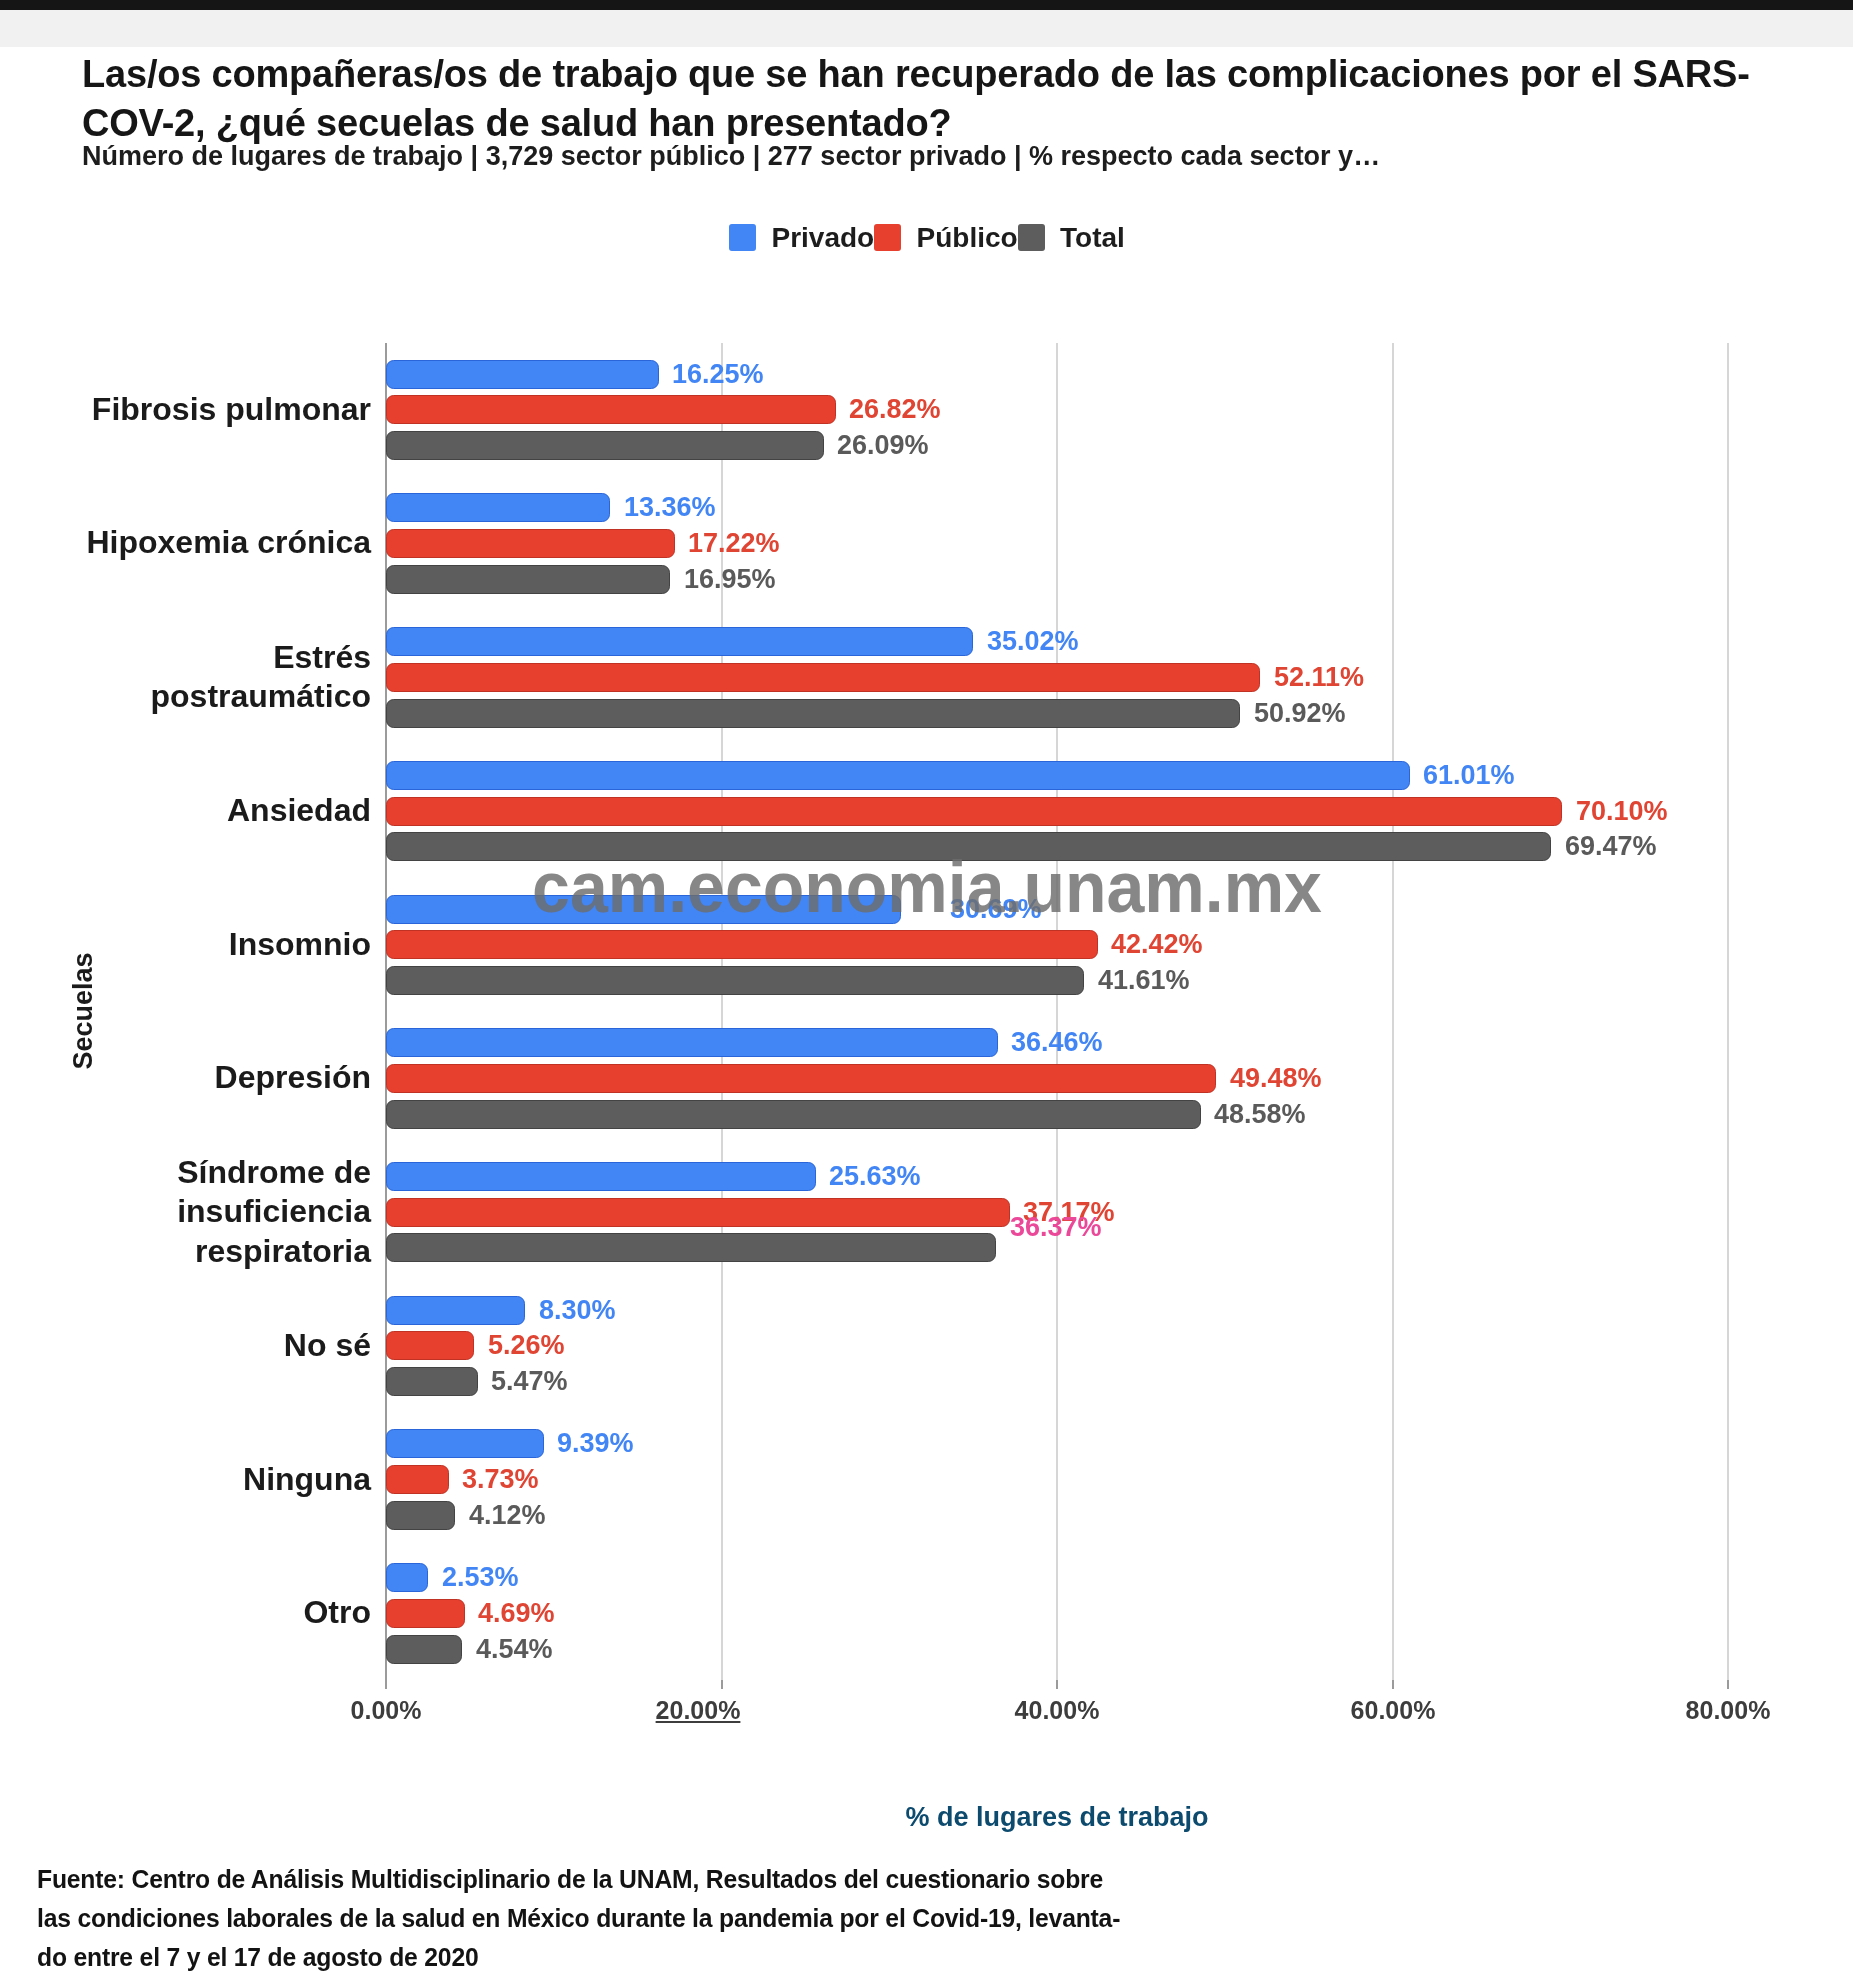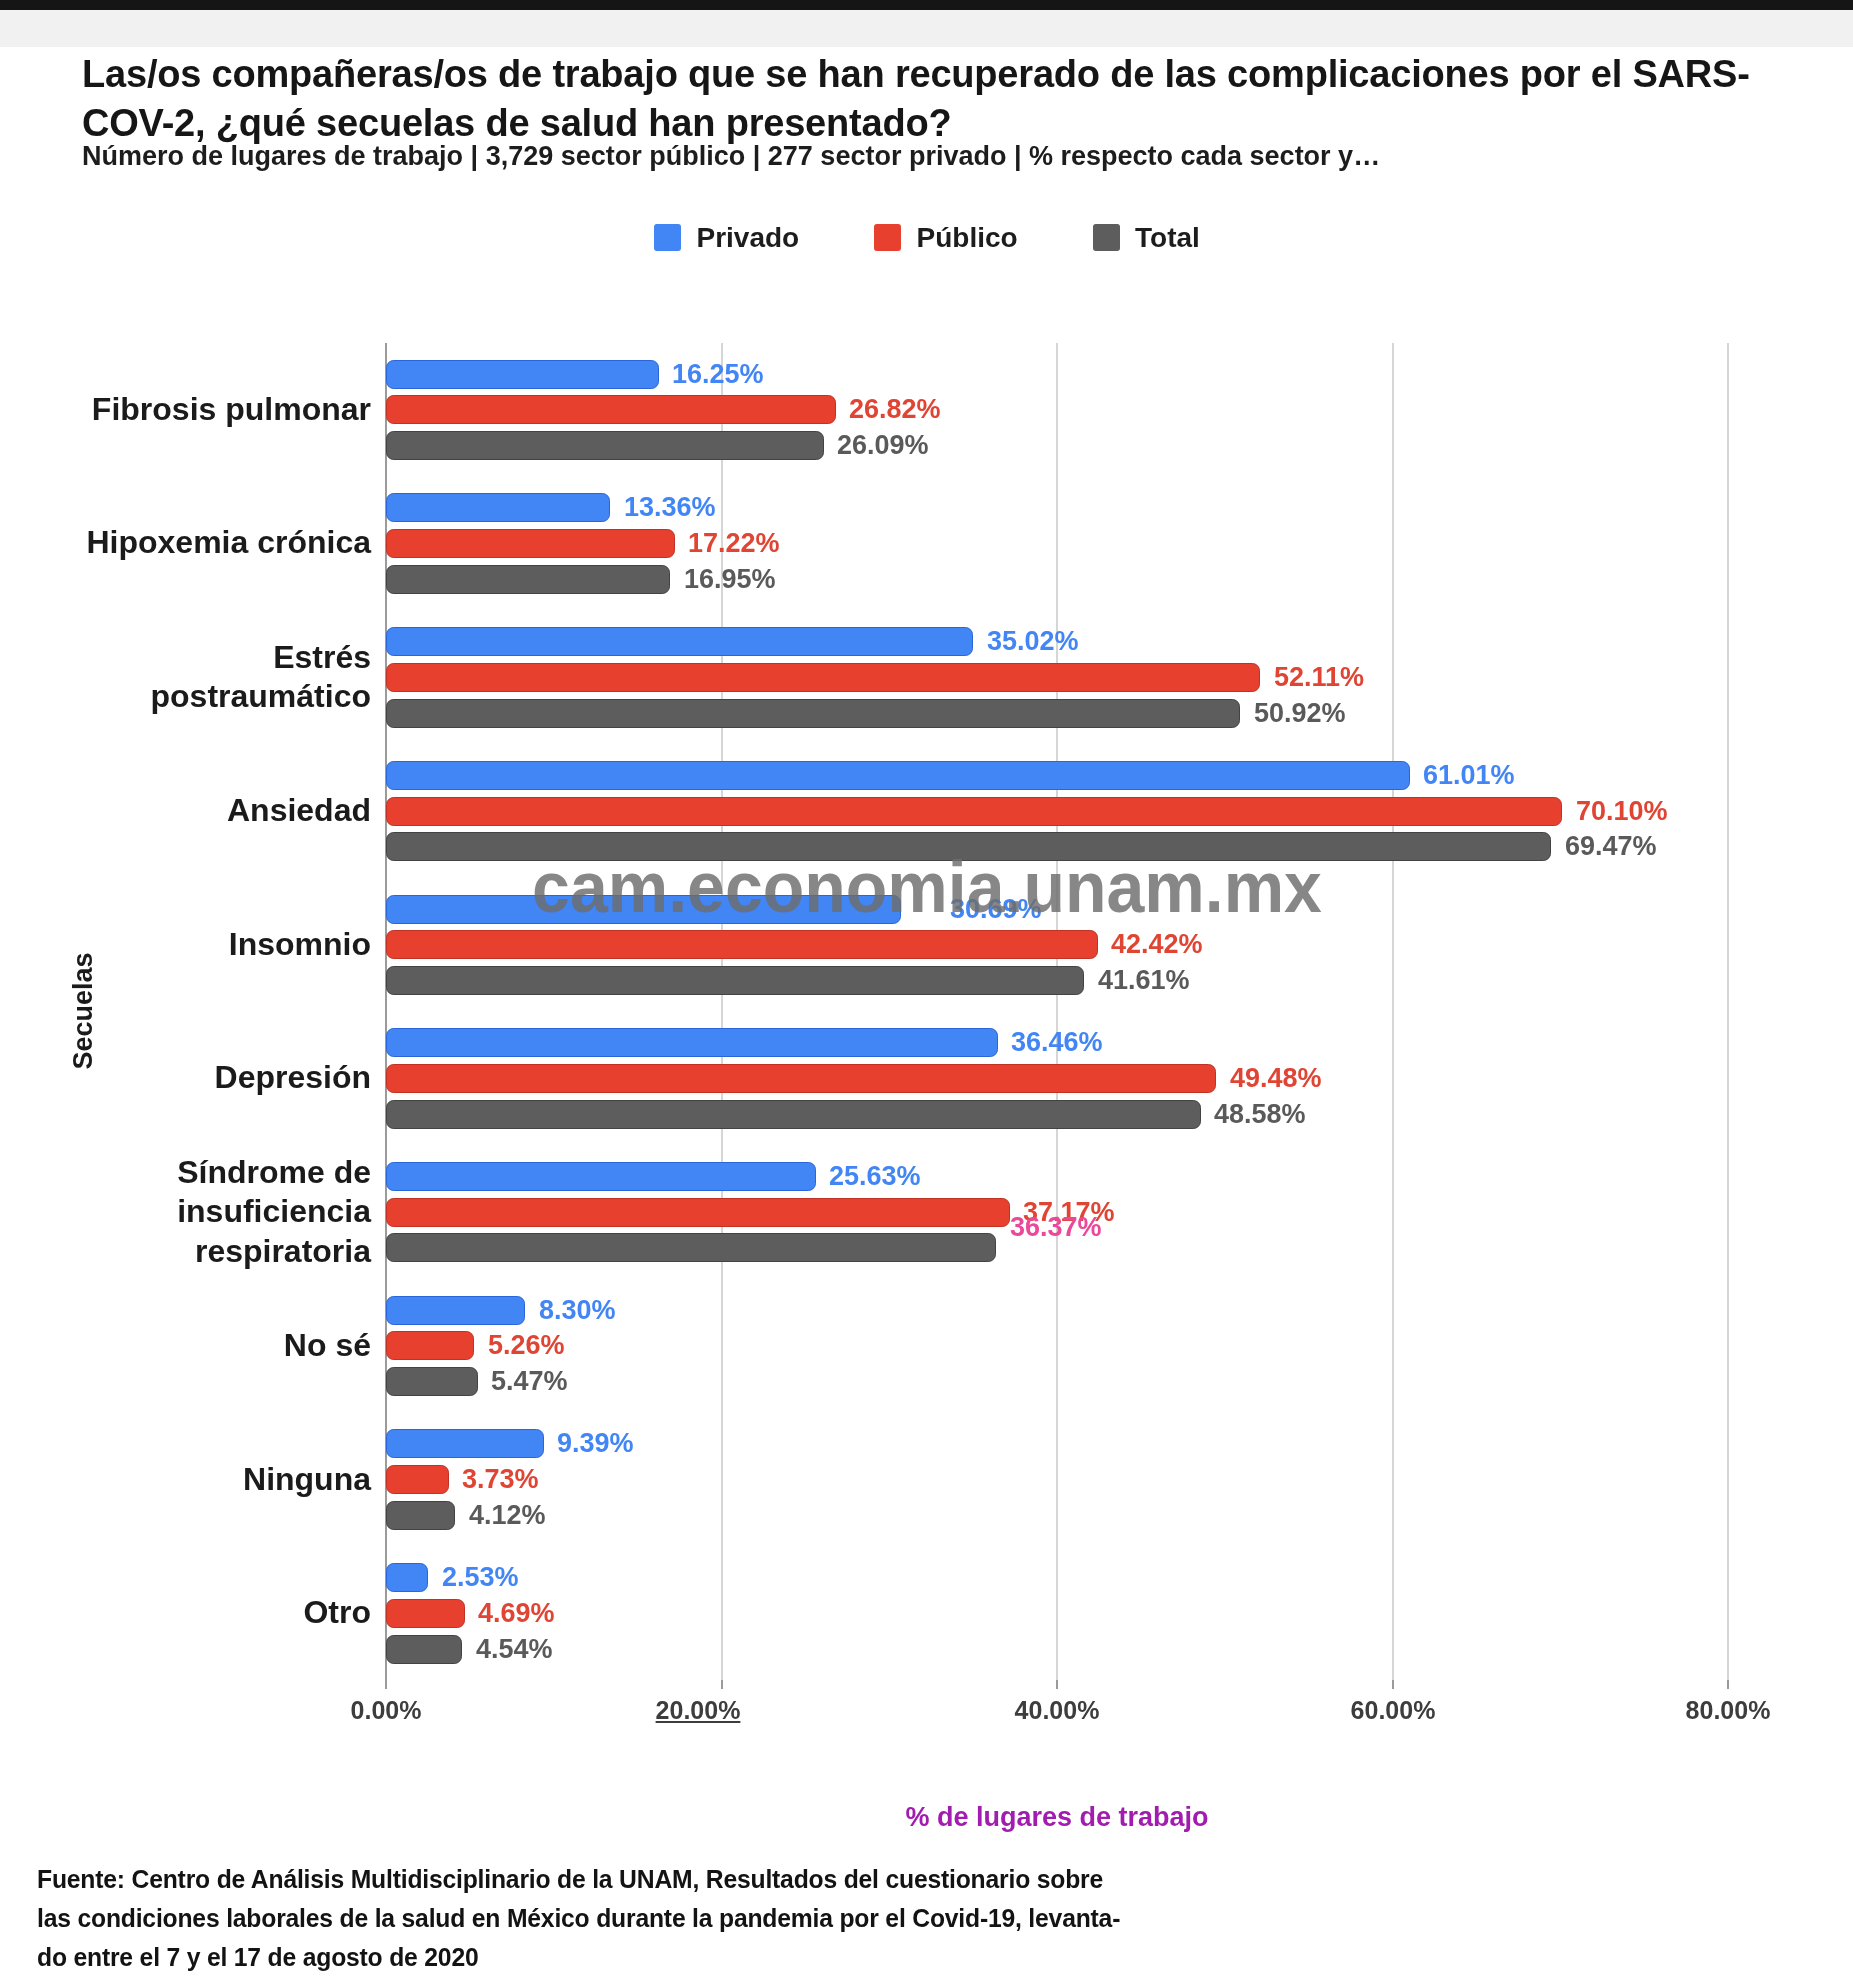--- a/index.html
+++ b/index.html
@@ -14,21 +14,21 @@
     position:absolute;left:82px;top:25px;width:1685px;
     font-size:38px;font-weight:bold;line-height:1.28;color:#161616;letter-spacing:-0.2px;
   }
   .chart-subtitle{
     position:absolute;left:82px;top:141px;width:1699px;
     font-size:27px;font-weight:bold;color:#1d1d1d;
   }
 
   .legend{
     position:absolute;top:218px;left:0;width:1854px;height:39px;
-    display:flex;justify-content:center;align-items:center;gap:75px;
+    display:flex;justify-content:center;align-items:center;
   }
   .legend-item{display:flex;align-items:center;gap:15.4px;}
   .legend-swatch{width:27px;height:27px;border-radius:2.9px;display:inline-block;}
   .legend-label{font-size:28px;font-weight:bold;color:#1d1d1d;}
 
   .plot{position:absolute;left:386px;top:343px;width:1342px;height:1337px;padding-left:28px;}
   .gridline{position:absolute;top:0;width:1.9px;height:100%;background:#d6d6d6;}
   .gridline.axis{background:#9b9b9b;}
   .x-tick-mark{position:absolute;top:100%;width:1.9px;height:8.7px;background:#9b9b9b;}
 
@@ -39,21 +39,21 @@
     position:absolute;width:325px;display:flex;align-items:center;justify-content:flex-end;
     text-align:right;font-size:32px;font-weight:bold;color:#1b1b1b;line-height:1.22;
   }
 
   .x-tick-label{
     position:absolute;top:1696px;transform:translateX(-50%);
     font-size:25px;font-weight:600;color:#3d3d3d;white-space:nowrap;
   }
   .x-axis-title{
     position:absolute;top:1802px;left:1057px;transform:translateX(-50%);
-    font-size:27px;font-weight:bold;color:#a21caf;white-space:nowrap;
+    font-size:27px;font-weight:bold;color:#0c4a6e;white-space:nowrap;
   }
   .y-axis-title{
     position:absolute;left:83px;top:1011px;
     transform:translate(-50%,-50%) rotate(-90deg);
     font-size:27px;font-weight:bold;color:#1b1b1b;white-space:nowrap;
   }
 
   .watermark{
     position:absolute;top:848px;left:927px;transform:translateX(-50%) scaleY(1.05);
     font-size:68px;font-weight:bold;color:rgba(108,108,108,0.82);

